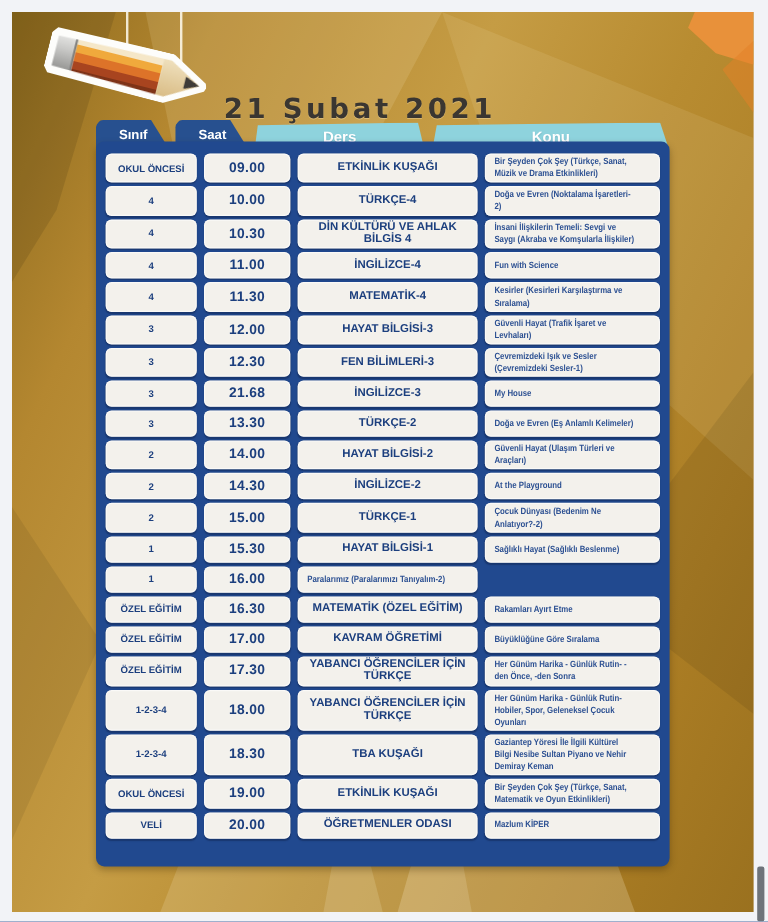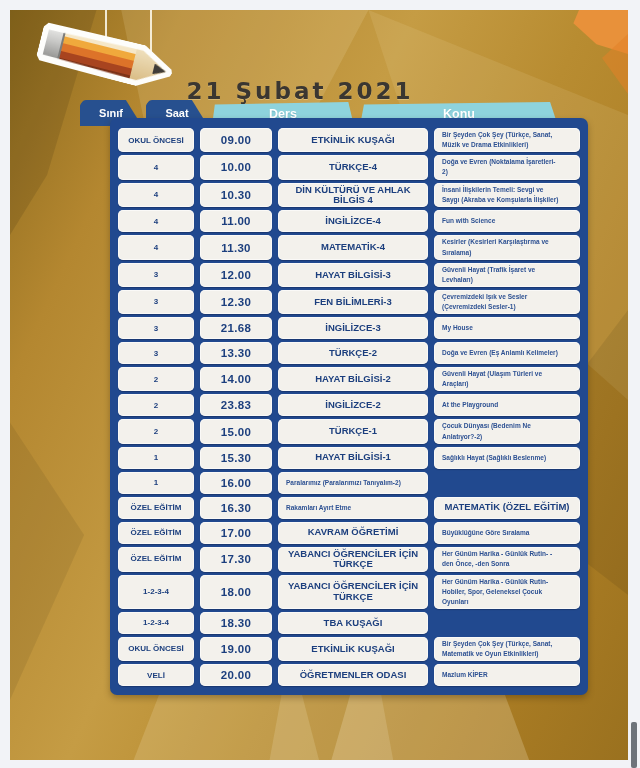--- a/index.html
+++ b/index.html
@@ -59,22 +59,22 @@
   .tab.navy { background:#27508f; height:26px; border-radius:6px 6px 0 0; font-size:11px;
     clip-path:polygon(0 18%, 6% 0, 74% 0, 100% 100%, 0 100%); }
   .tab.cyan { background:#8ed3dd; height:24px; font-size:12.5px; text-shadow:0 1px 1px rgba(30,80,110,.25);
     clip-path:polygon(2% 10%, 96% 0, 100% 100%, 0 100%); }
   .tab-sinif { left:0px; width:62px; }
   .tab-saat  { left:66px; width:62px; }
   .tab-ders  { left:132px; width:142px; }
   .tab-konu  { left:280px; width:198px; }
 
   .panel { position:absolute; left:70px; top:108px; width:478px; min-height:552px;
-    background:#21498f; border-radius:7px; padding:10px 8px 9px 8px;
-    box-shadow:0 3px 6px rgba(60,40,5,.35);margin-left:30px; }
+    background:#21498f; border-radius:7px; padding:10px 8px 23px 8px;
+    box-shadow:0 3px 6px rgba(60,40,5,.35); }
   .rows { display:flex; flex-direction:column; gap:3px; }
   .row { display:grid; grid-template-columns:76px 72px 150px 1fr; gap:6px; min-height:22px; }
   .cell { background:#f3f1ec; border-radius:5px; display:flex; align-items:center; justify-content:center;
     color:#1c3f7e; box-shadow:inset 0 0 0 1px rgba(255,255,255,.6), 0 1px 1px rgba(0,0,20,.25); overflow:hidden; }
   .cell.class-c { font-size:8px; font-weight:bold; text-align:center; padding:1px 2px; line-height:1.15; }
   .cell.time-c  { font-size:11.5px; font-weight:bold; letter-spacing:.3px; }
   .cell.lesson-c{ font-size:9.5px; font-weight:bold; text-align:center; line-height:1.1; padding:2px 4px; }
   .cell.topic-c { justify-content:flex-start; padding:2px 4px 2px 8px; }
   .topic-text { display:inline-block; width:114%; transform:scaleX(.87); transform-origin:left center;
     font-size:7.5px; font-weight:bold; color:#2c5092; line-height:1.35; text-align:left; }
@@ -202,21 +202,21 @@
         <div class="row">
           <div class="cell class-c">2</div>
           <div class="cell time-c">14.00</div>
           <div class="cell lesson-c">HAYAT BİLGİSİ-2</div>
           <div class="cell topic-c">
             <span class="topic-text">Güvenli Hayat (Ulaşım Türleri ve Araçları)</span>
           </div>
         </div>
         <div class="row">
           <div class="cell class-c">2</div>
-          <div class="cell time-c">23.83</div>
+          <div class="cell time-c">14.30</div>
           <div class="cell lesson-c">İNGİLİZCE-2</div>
           <div class="cell topic-c">
             <span class="topic-text">At the Playground</span>
           </div>
         </div>
         <div class="row">
           <div class="cell class-c">2</div>
           <div class="cell time-c">15.00</div>
           <div class="cell lesson-c">TÜRKÇE-1</div>
           <div class="cell topic-c">
@@ -234,24 +234,24 @@
         <div class="row">
           <div class="cell class-c">1</div>
           <div class="cell time-c">16.00</div>
           <div class="cell topic-c">
             <span class="topic-text">Paralarımız (Paralarımızı Tanıyalım-2)</span>
           </div>
         </div>
         <div class="row">
           <div class="cell class-c">ÖZEL EĞİTİM</div>
           <div class="cell time-c">16.30</div>
+          <div class="cell lesson-c">MATEMATİK (ÖZEL EĞİTİM)</div>
           <div class="cell topic-c">
             <span class="topic-text">Rakamları Ayırt Etme</span>
           </div>
-          <div class="cell lesson-c">MATEMATİK (ÖZEL EĞİTİM)</div>
         </div>
         <div class="row">
           <div class="cell class-c">ÖZEL EĞİTİM</div>
           <div class="cell time-c">17.00</div>
           <div class="cell lesson-c">KAVRAM ÖĞRETİMİ</div>
           <div class="cell topic-c">
             <span class="topic-text">Büyüklüğüne Göre Sıralama</span>
           </div>
         </div>
         <div class="row">
@@ -267,20 +267,23 @@
           <div class="cell time-c">18.00</div>
           <div class="cell lesson-c">YABANCI ÖĞRENCİLER İÇİN TÜRKÇE</div>
           <div class="cell topic-c">
             <span class="topic-text">Her Günüm Harika - Günlük Rutin- Hobiler, Spor, Geleneksel Çocuk Oyunları</span>
           </div>
         </div>
         <div class="row">
           <div class="cell class-c">1-2-3-4</div>
           <div class="cell time-c">18.30</div>
           <div class="cell lesson-c">TBA KUŞAĞI</div>
+          <div class="cell topic-c">
+            <span class="topic-text">Gaziantep Yöresi İle İlgili Kültürel Bilgi Nesibe Sultan Piyano ve Nehir Demiray Keman</span>
+          </div>
         </div>
         <div class="row">
           <div class="cell class-c">OKUL ÖNCESİ</div>
           <div class="cell time-c">19.00</div>
           <div class="cell lesson-c">ETKİNLİK KUŞAĞI</div>
           <div class="cell topic-c">
             <span class="topic-text">Bir Şeyden Çok Şey (Türkçe, Sanat, Matematik ve Oyun Etkinlikleri)</span>
           </div>
         </div>
         <div class="row">

